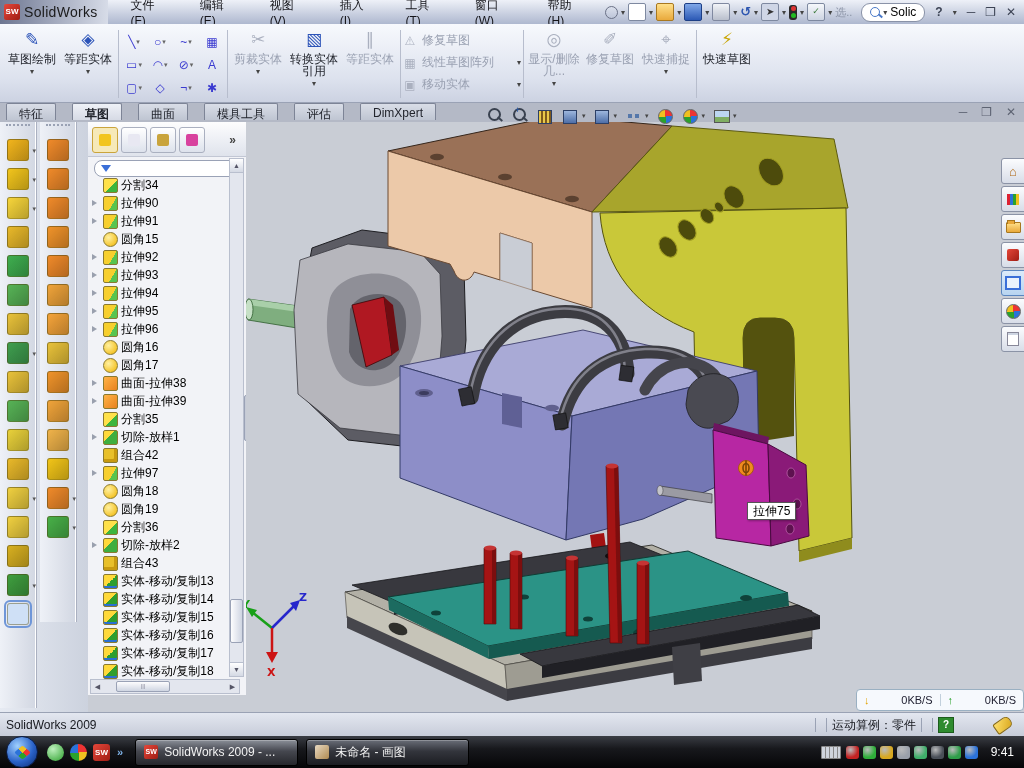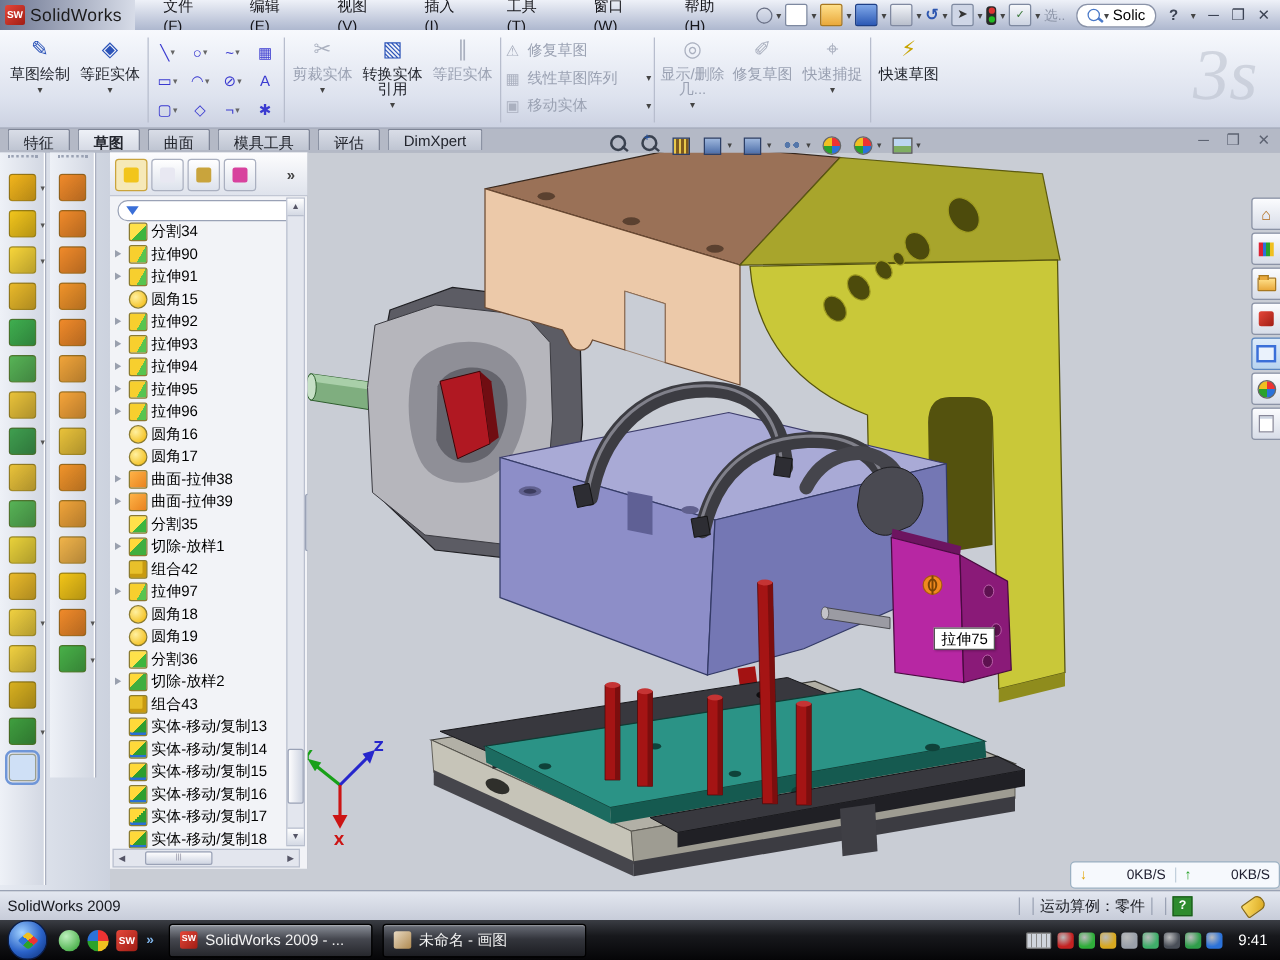--- a/index.html
+++ b/index.html
@@ -50,21 +50,21 @@
   #sketchgrid{display:grid;grid-template-columns:repeat(4,26px);grid-auto-rows:23px;align-content:start;padding-top:4px;}
   #sketchgrid .cell{display:flex;align-items:center;justify-content:center;color:#3a3ad0;font-size:12px;}
   #sketchgrid .cell small{font-size:7px;color:#666;margin-left:1px;}
   #cmdtrio{display:flex;flex-direction:column;justify-content:flex-start;padding-top:6px;gap:5px;width:118px;}
   #cmdtrio .row{display:flex;align-items:center;gap:5px;color:#9aa1b2;}
   #cmdtrio .row .icn{font-size:12px;color:#aab0bf;width:14px;text-align:center;}
   #watermark{position:absolute;right:18px;top:26px;font-size:58px;font-style:italic;
     color:#b9bfcc;font-family:"Liberation Serif",serif;opacity:.55;user-select:none;}
   
   #tabrow{left:0;top:103px;width:1024px;height:19px;background:#b4b9c6;border-bottom:1px solid #8e95a8;}
-  #tabs{display:flex;gap:6px;padding-left:6px;height:19px;}
+  #tabs{display:flex;gap:16px;padding-left:6px;height:19px;}
   #tabs .tab{padding:2px 12px 0;border:1px solid #7d8496;border-bottom:none;
     background:linear-gradient(#d9dde7,#bfc5d2);color:#22252d;border-radius:2px 2px 0 0;height:17px;box-sizing:border-box;}
   #tabs .tab.active{background:linear-gradient(#eef1f7,#d6dae5);font-weight:bold;}
   #docwinbtns{position:absolute;right:8px;top:2px;display:flex;gap:14px;color:#5d6372;font-weight:bold;font-size:12px;}
   
   #lefttools{left:0;top:122px;width:88px;height:590px;background:linear-gradient(90deg,#e6eaf2,#ccd2de);}
   .toolcol{position:absolute;top:0;height:586px;background:linear-gradient(90deg,#eef1f7,#d2d7e2);
     border-right:1px solid #aab0c0;box-shadow:inset -1px 0 0 #fff;}
   #tcol1{left:0;width:36px;}
   #tcol2{left:40px;width:36px;height:500px;}
@@ -336,21 +336,20 @@
         </div>
       </div>
     <div class="vsep"></div>
     <div id="cmd-big4" style="display:flex">
         <div class="bigbtn">
           <div class="icn" style="color: rgb(200, 164, 0);">⚡</div>
           <div class="lbl">快速草图</div>
         </div>
       </div>
   </div>
-  <div id="watermark" class="abs">3s</div>
 
   <div id="tabrow" class="abs">
     <div id="tabs">
         <div class="tab">特征</div>
         <div class="tab active">草图</div>
         <div class="tab">曲面</div>
         <div class="tab">模具工具</div>
         <div class="tab">评估</div>
         <div class="tab">DimXpert</div>
       </div>

